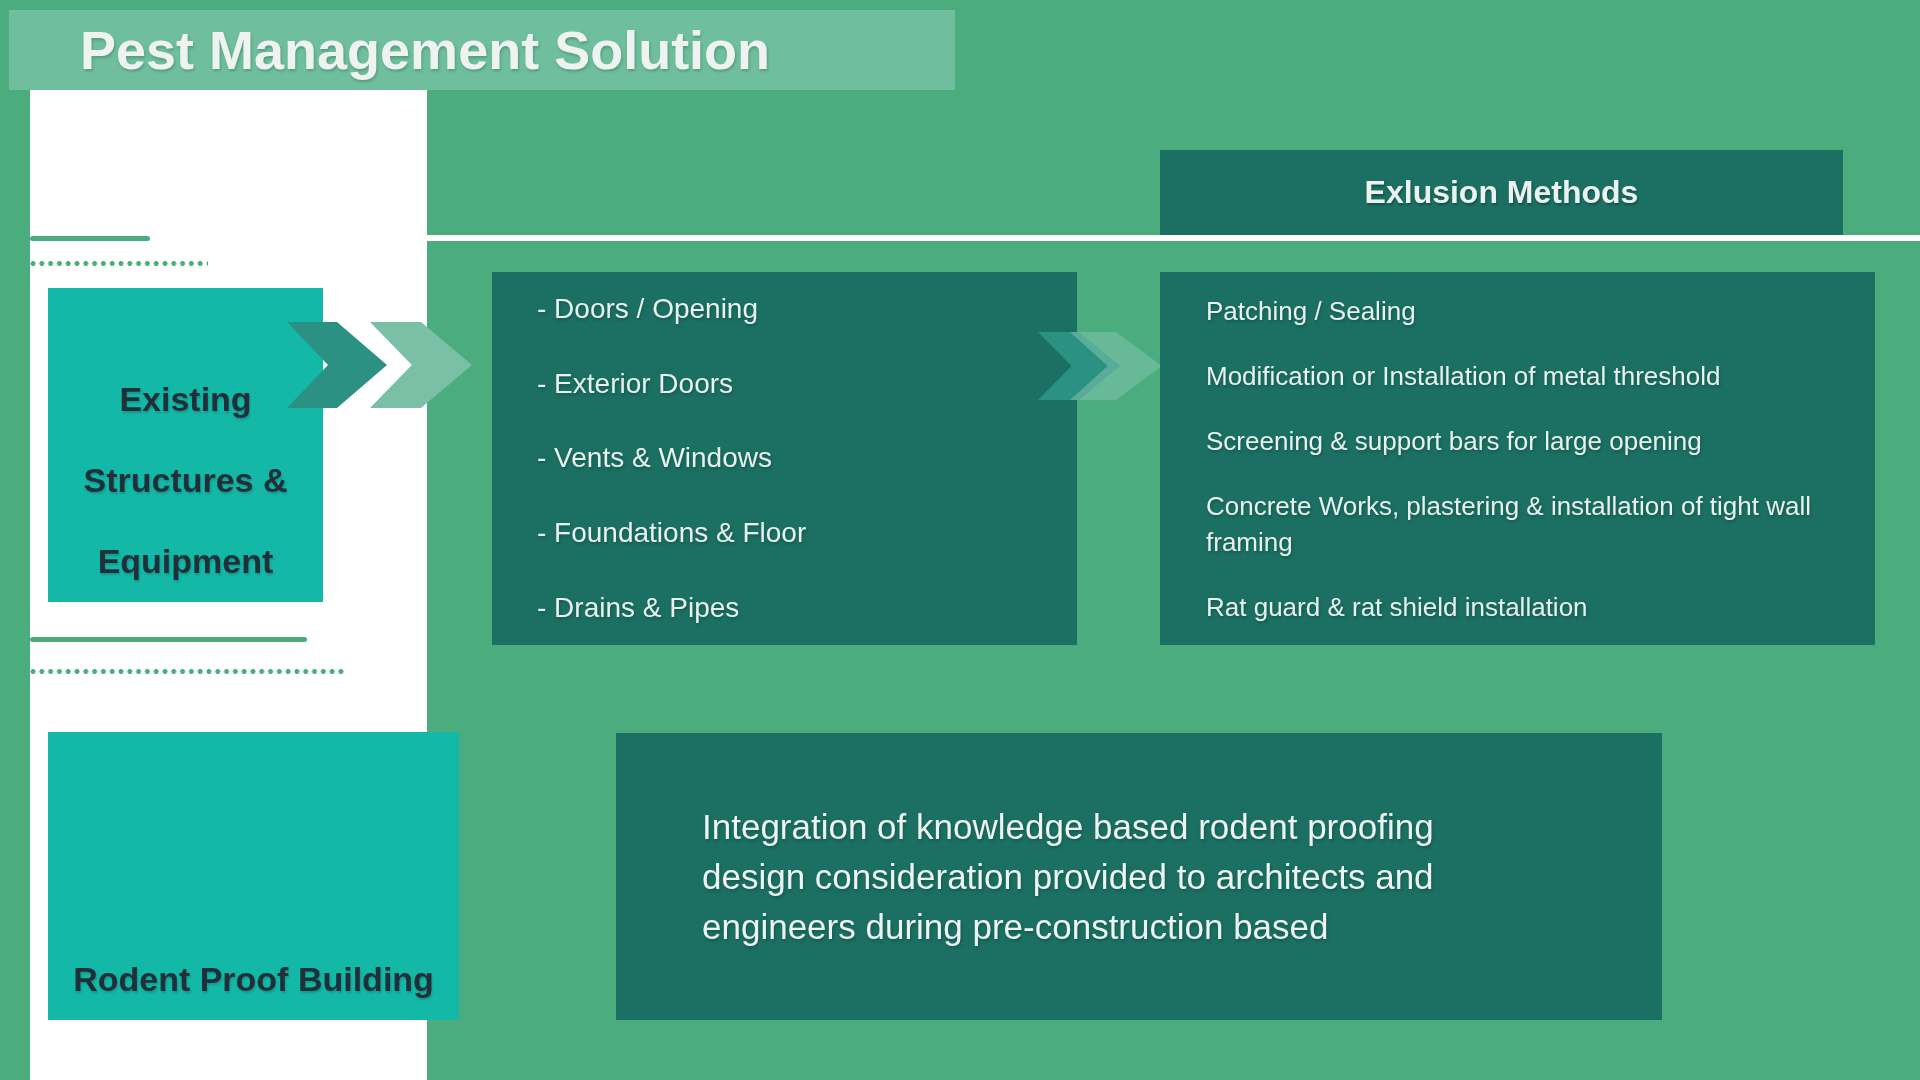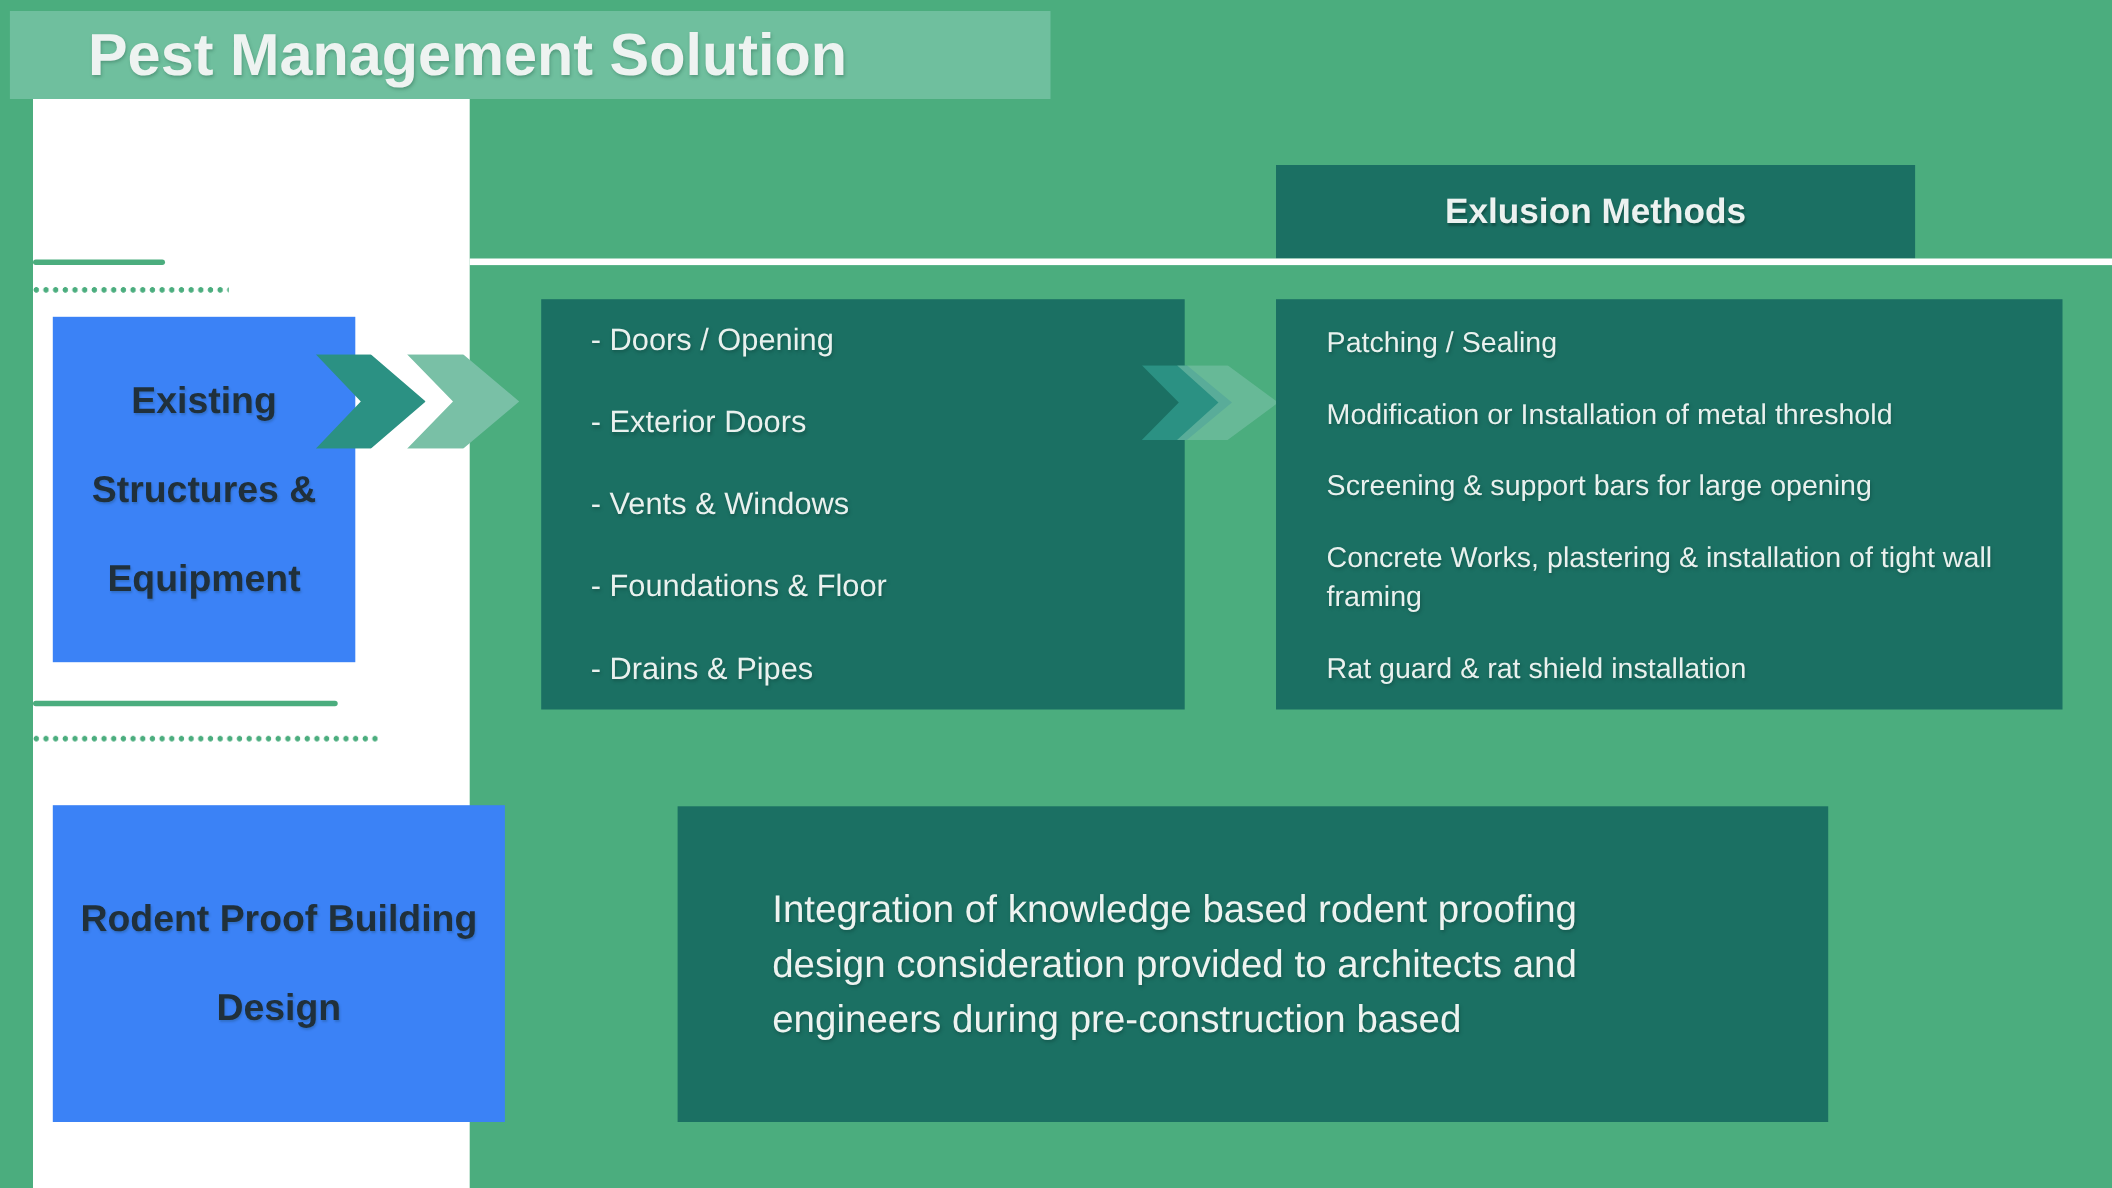--- a/index.html
+++ b/index.html
@@ -28,42 +28,42 @@
   .deco-line-bottom{left:30px;top:637px;width:277px;}
   .deco-dots{
     height:7px;
     background-image:radial-gradient(circle at 3px 3.5px,#4BAD7E 2.2px,rgba(0,0,0,0) 2.8px);
     background-size:8.8px 7px;background-repeat:repeat-x;
   }
   .deco-dots-top{left:30px;top:260px;width:178px;}
   .deco-dots-bottom{left:30px;top:668px;width:314px;}
 
   
-  .light-box{background:#3b82f6;display:flex;flex-direction:column;justify-content:center;}
+  .light-box{background:#14b8a6;display:flex;flex-direction:column;justify-content:flex-end;}
   .src-box{left:48px;top:288px;width:275px;height:314px;}
   .design-box{left:48px;top:732px;width:411px;height:288px;}
   .light-box .ln{
     display:block;text-align:center;
     font-weight:bold;color:#20303B;font-size:34px;line-height:81px;
     text-shadow:1px 2px 2px rgba(15,45,50,.22);
   }
 
   
   .dark{background:#1B7063;}
   .areas-box{left:492px;top:272px;width:585px;height:373px;}
   .areas-box ul{
     list-style:none;margin:0;padding:0 10px 0 45px;height:100%;
     display:flex;flex-direction:column;justify-content:space-around;
   }
   .areas-box li{
     color:#E9F1EE;font-size:28px;line-height:34px;
     text-shadow:1px 2px 3px rgba(8,45,40,.35);
   }
 
-  .header-box{left:1160px;top:150px;width:581px;height:85px;display:flex;align-items:center;justify-content:center;}
+  .header-box{left:1160px;top:150px;width:683px;height:85px;display:flex;align-items:center;justify-content:center;}
   .header-box h2{
     margin:0;font-size:32px;font-weight:bold;color:#ECF2F0;
     text-shadow:1px 2px 2px rgba(8,45,40,.45);
   }
   .hline{left:427px;top:235px;width:1493px;height:6px;background:#FFFFFF;}
 
   .methods-box{left:1160px;top:272px;width:683px;height:373px;padding-left:32px;}
   .methods-box ul{
     list-style:none;margin:0;padding:6px 8px 6px 14px;height:361px;
     display:flex;flex-direction:column;justify-content:space-around;
@@ -142,21 +142,20 @@
       <li>Patching / Sealing</li>
       <li>Modification or Installation of metal threshold</li>
       <li>Screening &amp; support bars for large opening</li>
       <li>Concrete Works, plastering &amp; installation of tight wall framing</li>
       <li>Rat guard &amp; rat shield installation</li>
     </ul>
   </div>
 
   <div class="abs light-box design-box">
     <span class="ln">Rodent Proof Building</span>
-    <span class="ln">Design</span>
   </div>
 
   <div class="abs dark note-box">
     <span class="ln">Integration of knowledge based rodent proofing</span>
     <span class="ln">design consideration provided to architects and</span>
     <span class="ln">engineers during pre-construction based</span>
   </div>
 
 </div>
 

